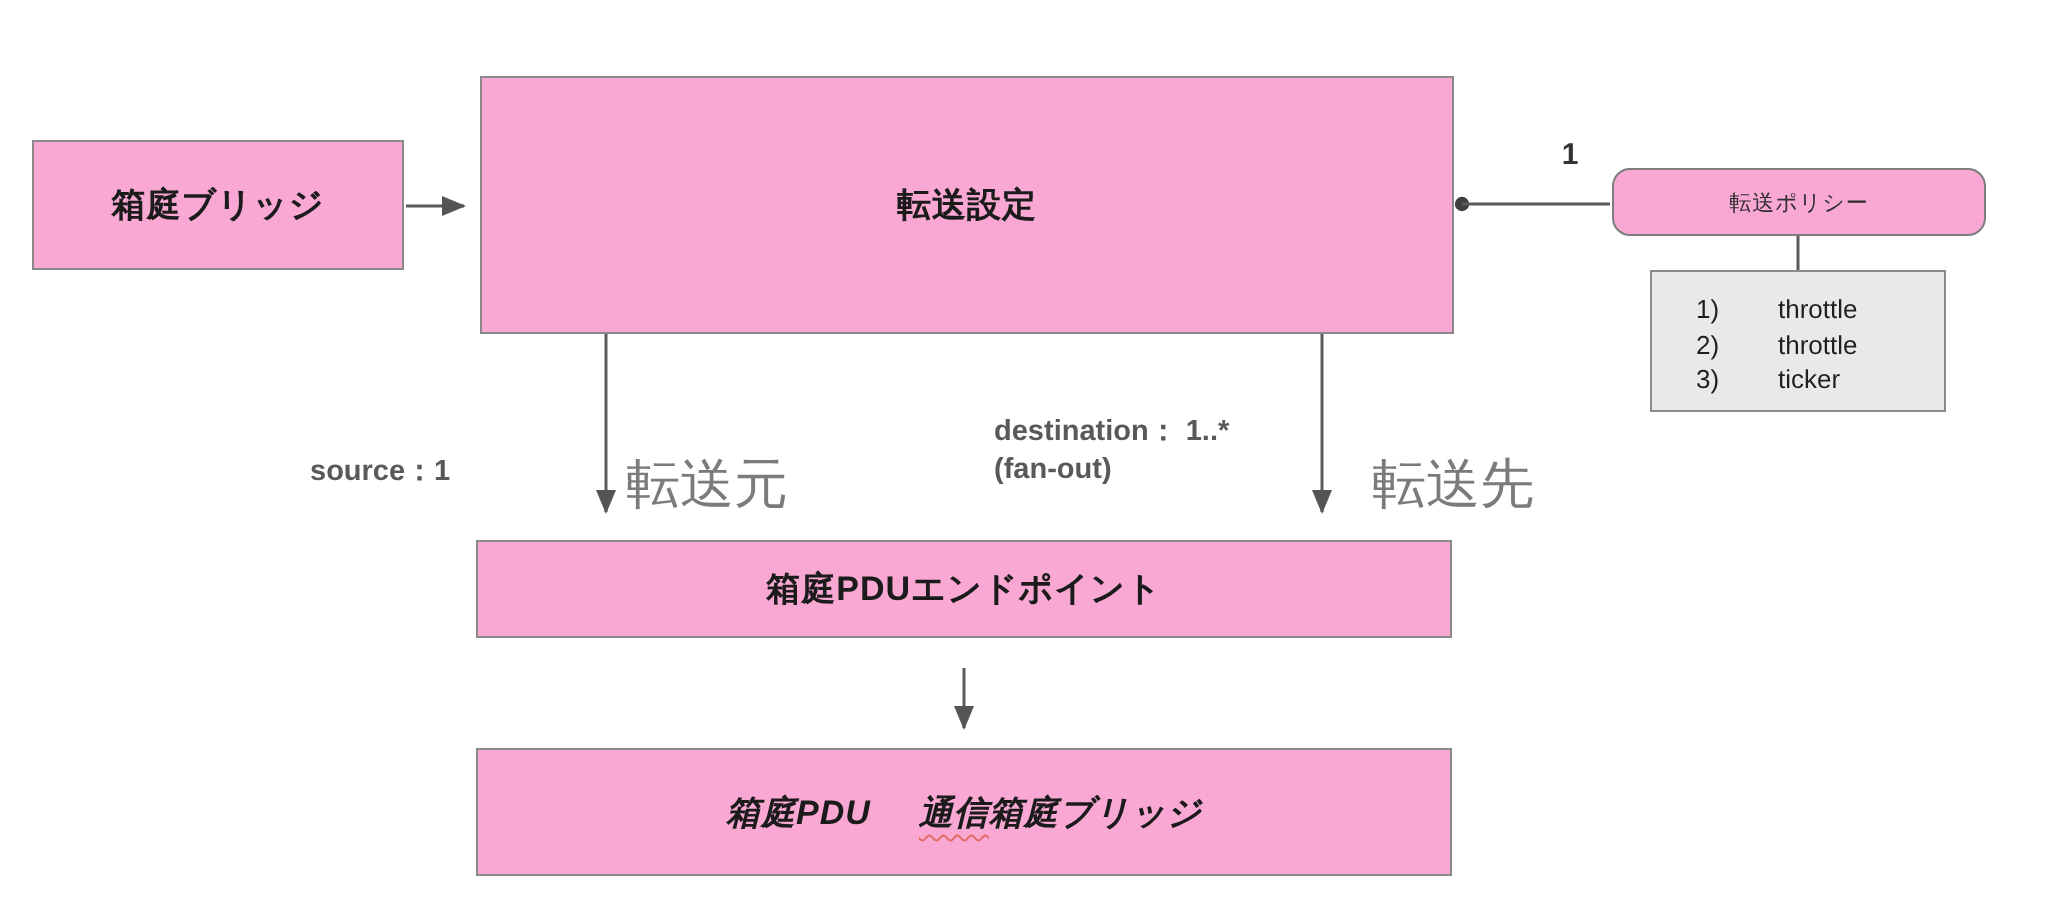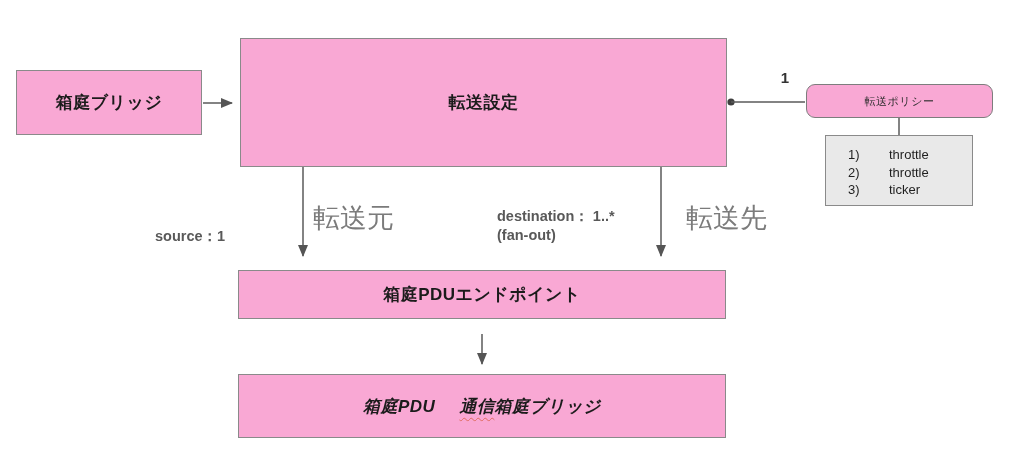--- a/index.html
+++ b/index.html
@@ -86,20 +86,21 @@
     text-align: left;
     line-height: 19px;
   }
   .edge-label-source { left: 155px; top: 227px; width: 135px; }
   .edge-label-destination { left: 497px; top: 207px; width: 162px; }
   .role-label {
     position: absolute;
     font-size: 27px;
     color: #7b7b7b;
     white-space: nowrap;
+    margin-top: 24px;
   }
   .role-label-source { left: 313px; top: 200px; }
   .role-label-destination { left: 686px; top: 200px; }
   .squiggle {
     text-decoration-line: underline;
     text-decoration-style: wavy;
     text-decoration-color: #e06c60;
     text-decoration-thickness: 1px;
     text-underline-offset: 5px;
     padding-left: 24px;

